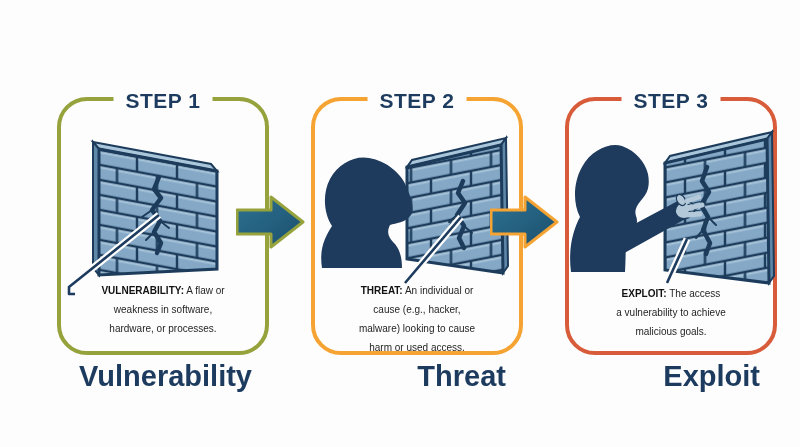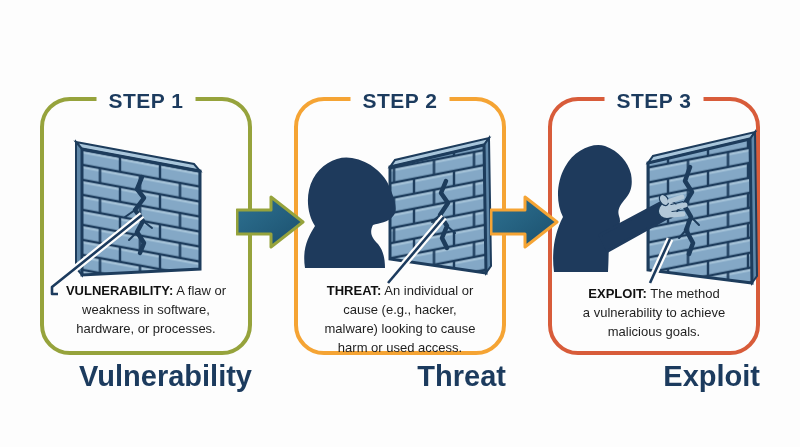--- a/index.html
+++ b/index.html
@@ -12,33 +12,33 @@
     --red:#d85c3a;
     --arrow:#23607f;
     --brickface:#84a8c6;
     --bricktop:#a9c6db;
     --brickside:#5f87a8;
     --hand:#b3c8d8;
   }
   *{margin:0;padding:0;box-sizing:border-box;}
   body{font-family:"Liberation Sans",sans-serif;background:var(--bg);}
   .canvas{position:relative;width:800px;height:447px;background:var(--bg);overflow:hidden;}
-  .panel{position:absolute;top:97px;width:212px;height:258px;border:4px solid;border-radius:30px;background:transparent;}
+  .panel{position:absolute;top:97px;width:212px;height:258px;border:4px solid;border-radius:30px;background:transparent;margin-left:17px;}
   .panel.p1{left:40px;border-color:var(--olive);}
   .panel.p2{left:294px;border-color:var(--orange);}
   .panel.p3{left:548px;border-color:var(--red);}
   .step-title{
     position:absolute;top:-13px;left:50%;transform:translateX(-50%);
     background:var(--bg);padding:0 12px;line-height:26px;white-space:nowrap;
     font-size:21px;font-weight:bold;color:var(--navy);letter-spacing:.5px;z-index:2;
   }
   .illus{position:absolute;left:-4px;top:-4px;width:212px;height:258px;overflow:visible;pointer-events:none;}
   .desc{
     position:absolute;left:50%;transform:translateX(-50%);top:180px;width:200px;
-    text-align:center;font-size:13px;line-height:19px;color:var(--text);z-index:2;
+    text-align:center;font-size:10px;line-height:19px;color:var(--text);z-index:2;
   }
   .p3 .desc{top:183px;}
   .desc b{color:#111;}
   .caption{
     position:absolute;top:360px;width:212px;text-align:right;
     font-size:29px;font-weight:bold;color:var(--navy);
   }
   .caption.c1{left:40px;}
   .caption.c2{left:294px;}
   .caption.c3{left:548px;}
@@ -148,21 +148,21 @@
           <path d="M123,107.5 L135,104.5"></path>
           <path d="M124,114.5 L136,113"></path>
         </g>
       </g>
       <g fill="none">
         <polyline points="122,142 102,186" stroke="#fdfdfd" stroke-width="7"></polyline>
         <polyline points="122,142 102,186" stroke="#1c3b5e" stroke-width="2.6"></polyline>
       </g>
     </svg>
     <div class="desc">
-      <div><b>EXPLOIT:</b> <span>The method</span></div>
+      <div><b>EXPLOIT:</b> <span>The access</span></div>
       <div>a vulnerability to achieve</div>
       <div>malicious goals.</div>
     </div>
   </div>
 
   <svg class="arrow a1" viewBox="0 0 70 56">
     <polygon points="1,16 35,16 35,3 67,28 35,53 35,40 1,40" fill="url(#agrad)" stroke="#96a33c" stroke-width="3" stroke-linejoin="round"></polygon>
   </svg>
   <svg class="arrow a2" viewBox="0 0 70 56">
     <polygon points="1,16 35,16 35,3 67,28 35,53 35,40 1,40" fill="url(#agrad)" stroke="#f5a434" stroke-width="3" stroke-linejoin="round"></polygon>

